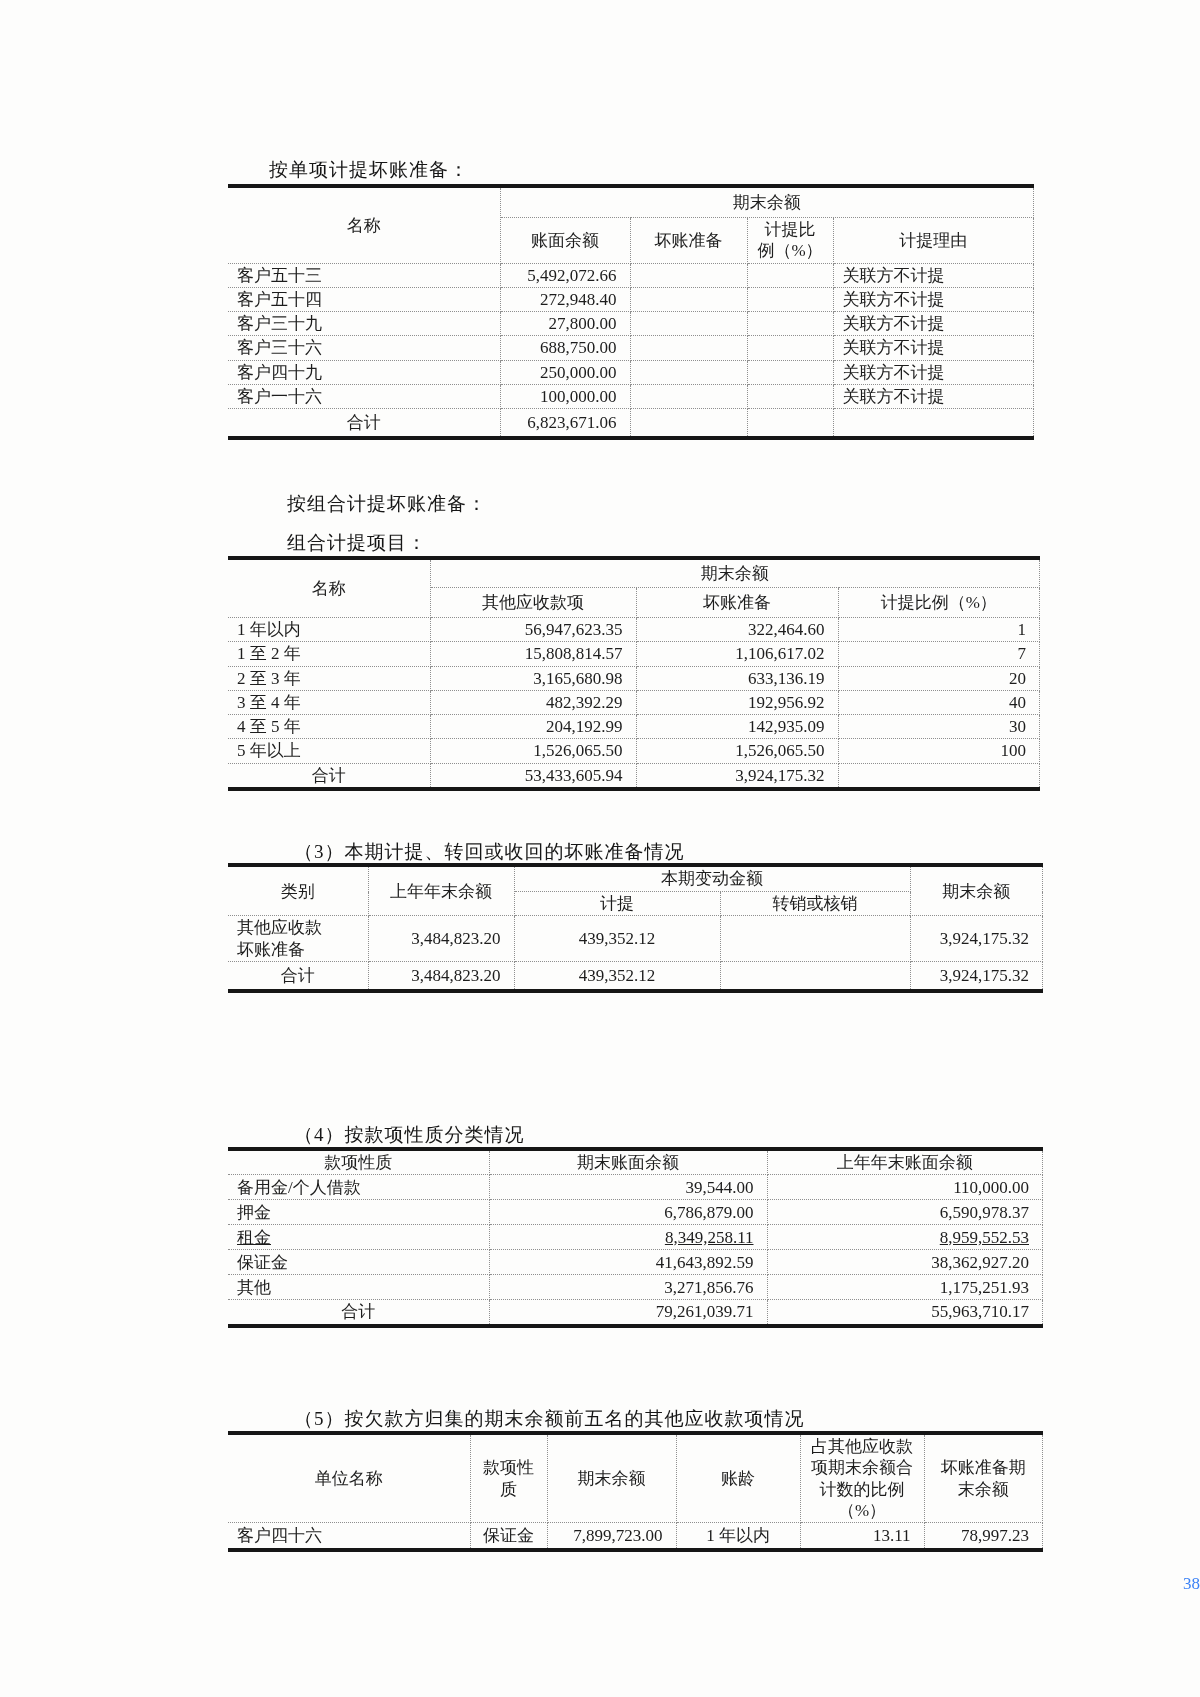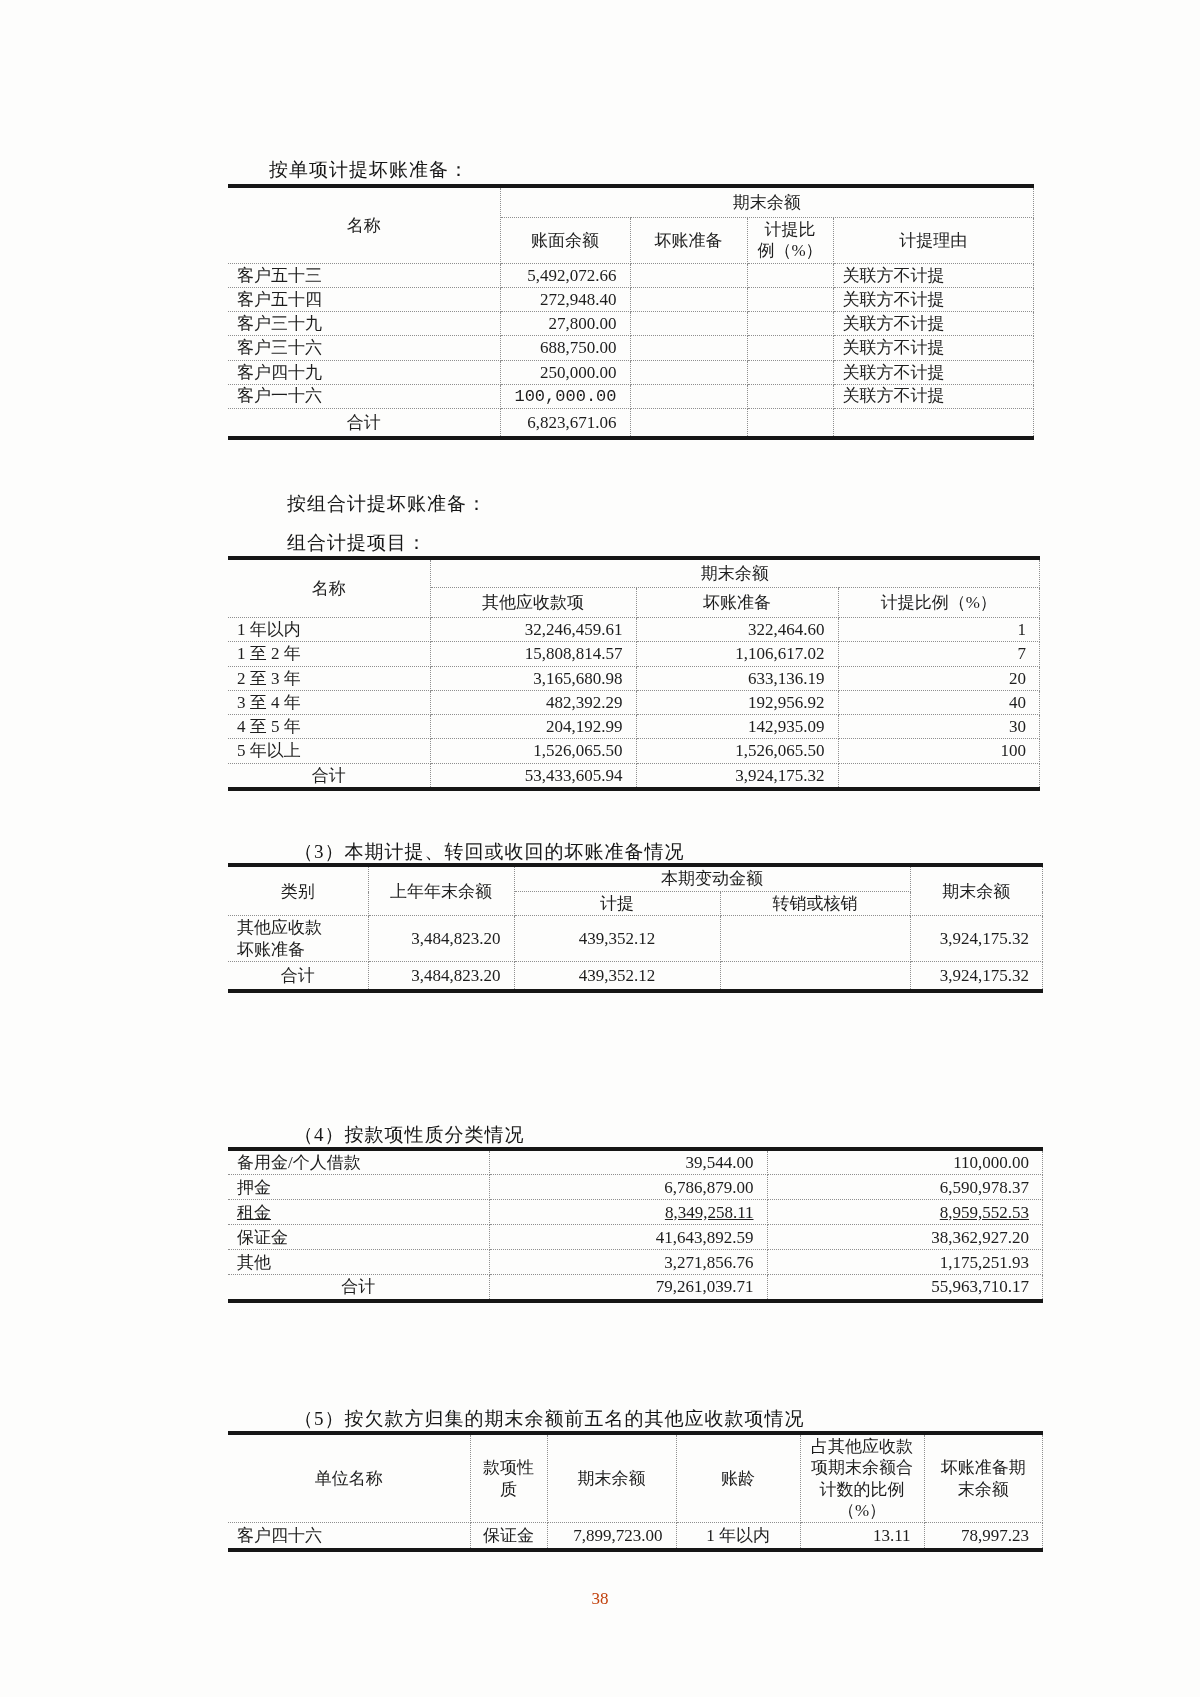--- a/index.html
+++ b/index.html
@@ -37,24 +37,23 @@
   }
   .tbl td:first-child{border-left:none;}
   .tbl td:last-child{border-right:1px dotted #8f8f8f;}
   .C{text-align:center;}
   .L{text-align:left;padding-left:9px !important;}
   .R{text-align:right;padding-right:13px !important;}
   .pre{white-space:pre-line;}
   .pagenum{
     position:absolute;
     top:1574px;left:0;width:100%;
-    text-align:center;
+    text-align:right;
     font-size:17px;
-    color:#c2410c;
-    margin-top:15px;
+    color:#3b82f6;
   }
 </style>
 </head>
 <body>
 
 <div class="page">
 
   <div class="title" style="top:157px;left:269px;">按单项计提坏账准备：</div>
 
   <table class="tbl" style="top:184px;width:806px;">
@@ -105,21 +104,21 @@
       <td></td>
       <td class="L">关联方不计提</td>
     </tr>
     <tr style="height:24px;">
       <td class="L">客户四十九</td>
       <td class="R">250,000.00</td>
       <td></td>
       <td></td>
       <td class="L">关联方不计提</td>
     </tr>
-    <tr style="height:24px;font-family:Liberation Mono, monospace;">
+    <tr style="height:24px;">
       <td class="L">客户一十六</td>
       <td class="R">100,000.00</td>
       <td></td>
       <td></td>
       <td class="L">关联方不计提</td>
     </tr>
     <tr style="height:29px;">
       <td class="C">合计</td>
       <td class="R">6,823,671.06</td>
       <td></td>
@@ -144,21 +143,21 @@
       <td rowspan="2" class="C">名称</td>
       <td colspan="3" class="C" style="height:25px;">期末余额</td>
     </tr>
     <tr style="height:30px;">
       <td class="C">其他应收款项</td>
       <td class="C">坏账准备</td>
       <td class="C">计提比例（%）</td>
     </tr>
     <tr style="height:24px;">
       <td class="L">1 年以内</td>
-      <td class="R">32,246,459.61</td>
+      <td class="R">56,947,623.35</td>
       <td class="R">322,464.60</td>
       <td class="R">1</td>
     </tr>
     <tr style="height:24px;">
       <td class="L">1 至 2 年</td>
       <td class="R">15,808,814.57</td>
       <td class="R">1,106,617.02</td>
       <td class="R">7</td>
     </tr>
     <tr style="height:24px;">
@@ -235,20 +234,25 @@
 
   <div class="title" style="top:1122px;left:294px;">（4）按款项性质分类情况</div>
 
   <table class="tbl" style="top:1147px;width:815px;">
     <colgroup>
         <col style="width:261px">
         <col style="width:278px">
         <col>
       </colgroup>
     <tbody>
+        <tr style="height:25px;">
+      <td class="C">款项性质</td>
+      <td class="C">期末账面余额</td>
+      <td class="C">上年年末账面余额</td>
+    </tr>
     <tr style="height:25px;margin-top:21px;">
       <td class="L">备用金/个人借款</td>
       <td class="R">39,544.00</td>
       <td class="R">110,000.00</td>
     </tr>
     <tr style="height:25px;">
       <td class="L">押金</td>
       <td class="R">6,786,879.00</td>
       <td class="R">6,590,978.37</td>
     </tr>

